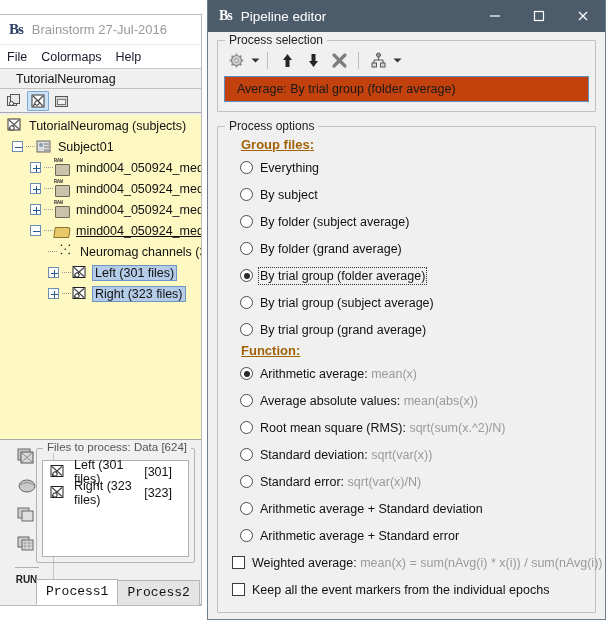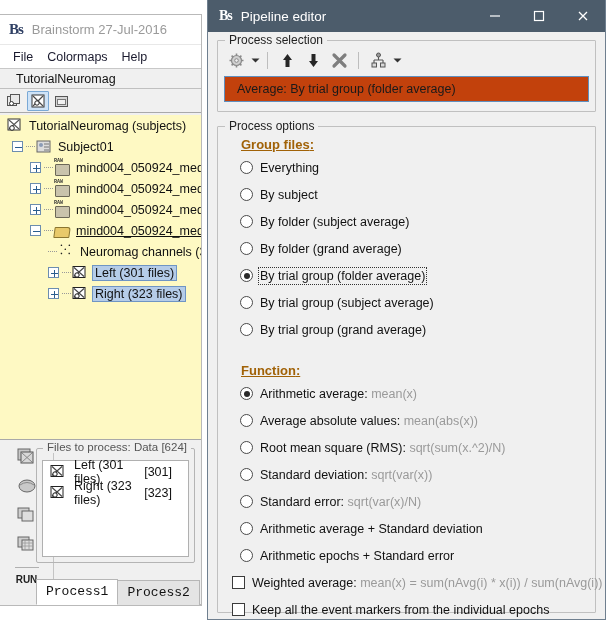--- a/index.html
+++ b/index.html
@@ -26,21 +26,21 @@
     border-bottom: 1px solid #e8e8e8;
   }
   #bst-logo {
     font-family: "Liberation Serif", serif;
     font-weight: bold; font-size: 15px; color: #2e3f63;
     letter-spacing: -1px; margin-right: 9px;
   }
   #bst-title { font-size: 13px; color: #9a9a9a; }
   #bst-menubar {
     height: 24px; background: #ffffff;
-    display: flex; align-items: center; padding-left: 6px;
+    display: flex; align-items: center; 
     border-bottom: 1px solid #c8c8c8;
   }
   .menu-item {
     font-size: 12.5px; color: #1a1a2e; padding: 2px 7px; cursor: default;
   }
   #bst-protocol-bar {
     height: 20px; background: #f0f0f0;
     border-bottom: 1px solid #c0c0c0;
     display: flex; align-items: center; padding-left: 16px;
   }
@@ -477,21 +477,21 @@
         </div>
         <div class="optrow">
           <span class="radio"></span>
           <span class="optlabel">By trial group (subject average)</span>
         </div>
         <div class="optrow">
           <span class="radio"></span>
           <span class="optlabel">By trial group (grand average)</span>
         </div>
 
-        <div class="section-hdr" style="margin-top:20px;">
+        <div class="section-hdr" style="margin-top:0;">
           <span>Function</span><span class="colon">:</span>
         </div>
 
         <div class="optrow">
           <span class="radio on"></span>
           <span class="optlabel">
             <span>Arithmetic average:</span>
             <span class="dim">mean(x)</span>
           </span>
         </div>
@@ -522,21 +522,21 @@
             <span>Standard error:</span>
             <span class="dim">sqrt(var(x)/N)</span>
           </span>
         </div>
         <div class="optrow">
           <span class="radio"></span>
           <span class="optlabel">Arithmetic average + Standard deviation</span>
         </div>
         <div class="optrow">
           <span class="radio"></span>
-          <span class="optlabel">Arithmetic epochs + Standard error</span>
+          <span class="optlabel">Arithmetic average + Standard error</span>
         </div>
 
         <div class="optrow" style="padding-left:4px;">
           <span class="chk"></span>
           <span class="optlabel">
             <span>Weighted average:</span>
             <span class="dim">mean(x) = sum(nAvg(i) * x(i)) / sum(nAvg(i))</span>
           </span>
         </div>
         <div class="optrow" style="padding-left:4px;">

